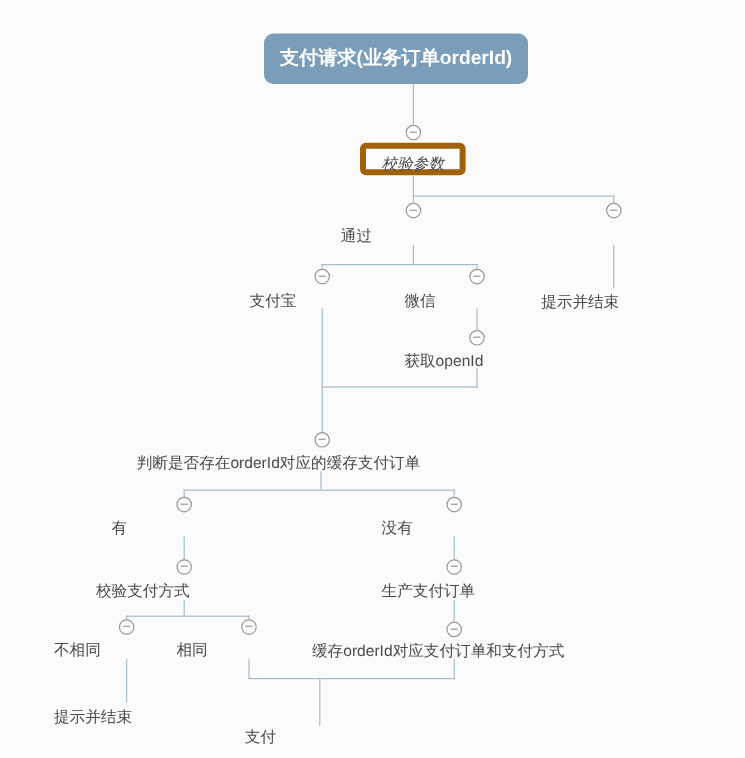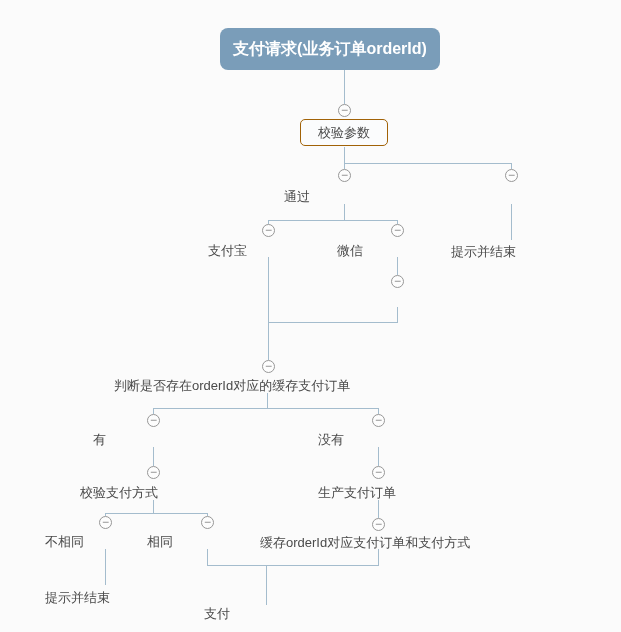--- a/index.html
+++ b/index.html
@@ -26,22 +26,22 @@
 
   .root-node {
     position:absolute; left:220px; top:28px; width:220px; height:42px;
     background:#7A9DB9; border-radius:8px;
     color:#FFFFFF; font-size:16px; font-weight:bold;
     text-align:center; line-height:42px; z-index:1;
   }
 
   .box-node {
     position:absolute; left:300px; top:119px; width:88px; height:27px;
-    background:#FBFCFD; border:1px solid #a16207; border-radius:5px;
-    color:#4A4A4A; font-size:13px; text-align:center; line-height:25px; z-index:1;
+    background:#FBFCFD; border:5px solid #a16207; border-radius:5px;
+    color:#4A4A4A; font-size:13px; text-align:center; line-height:25px; z-index:1;font-style:italic;
   }
 </style>
 </head>
 <body>
 
 <div class="canvas">
 
   <div class="vline" style="left:344px;top:70px;height:34px"></div>
   <div class="vline" style="left:344px;top:147px;height:16px"></div>
   <div class="hline" style="left:344px;top:163px;width:168px"></div>
@@ -89,20 +89,21 @@
   <span class="collapse" style="left:201px;top:516px">−</span>
   <span class="collapse" style="left:372px;top:518px">−</span>
 
   <div class="root-node">支付请求(业务订单orderId)</div>
   <div class="box-node">校验参数</div>
 
   <div class="label" style="left:284px;top:188px;width:120px">通过</div>
   <div class="label" style="left:208px;top:242px;width:120px">支付宝</div>
   <div class="label" style="left:337px;top:242px;width:120px">微信</div>
   <div class="label" style="left:451px;top:243px;width:120px">提示并结束</div>
+  <div class="label" style="left:337px;top:292px;width:120px">获取openId</div>
   <div class="label" style="left:114px;top:377px;width:300px">判断是否存在orderId对应的缓存支付订单</div>
   <div class="label" style="left:93px;top:431px;width:120px">有</div>
   <div class="label" style="left:318px;top:431px;width:120px">没有</div>
   <div class="label" style="left:80px;top:484px;width:120px">校验支付方式</div>
   <div class="label" style="left:45px;top:533px;width:120px">不相同</div>
   <div class="label" style="left:147px;top:533px;width:120px">相同</div>
   <div class="label" style="left:45px;top:589px;width:120px">提示并结束</div>
   <div class="label" style="left:318px;top:484px;width:120px">生产支付订单</div>
   <div class="label" style="left:260px;top:534px;width:240px">缓存orderId对应支付订单和支付方式</div>
   <div class="label" style="left:204px;top:605px;width:120px">支付</div>

